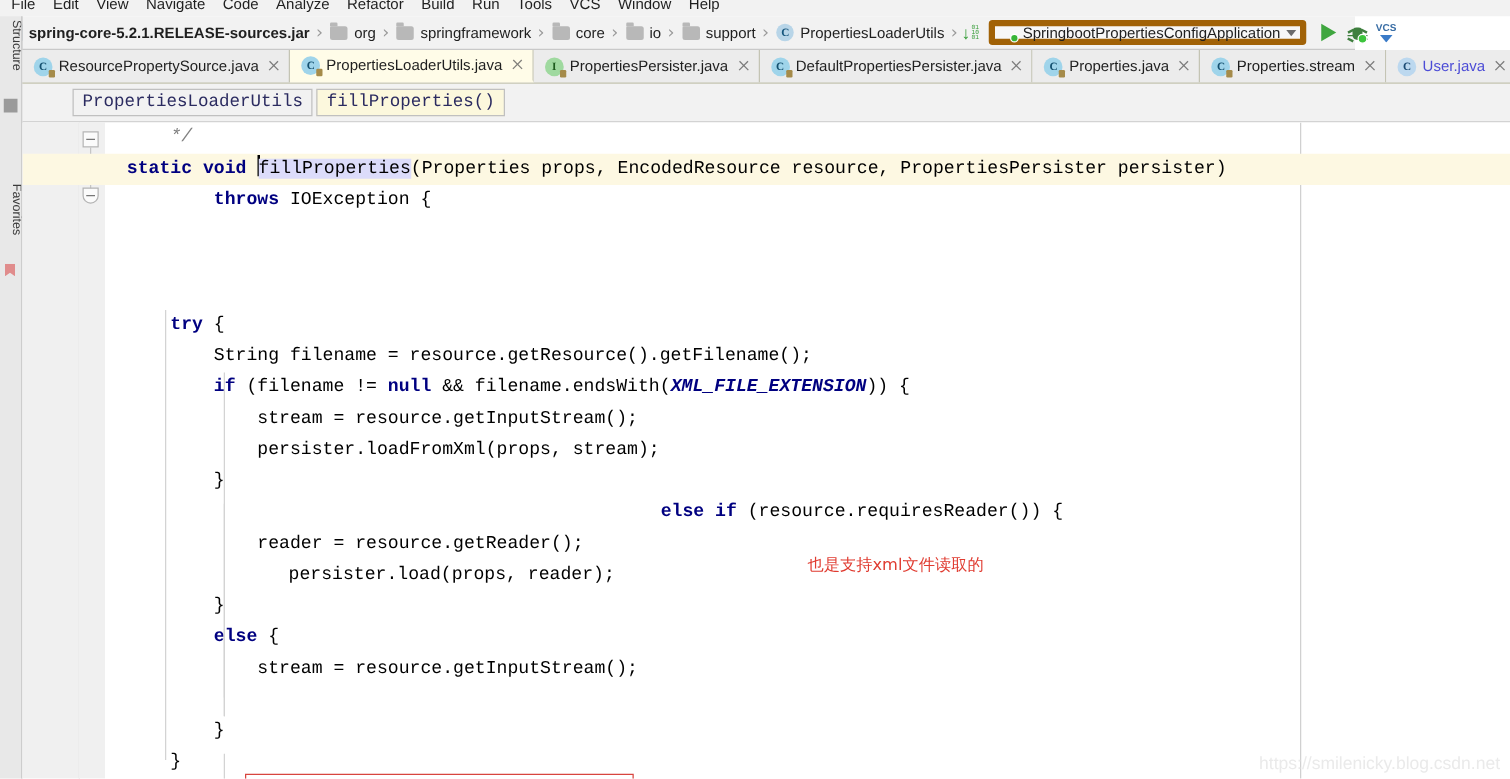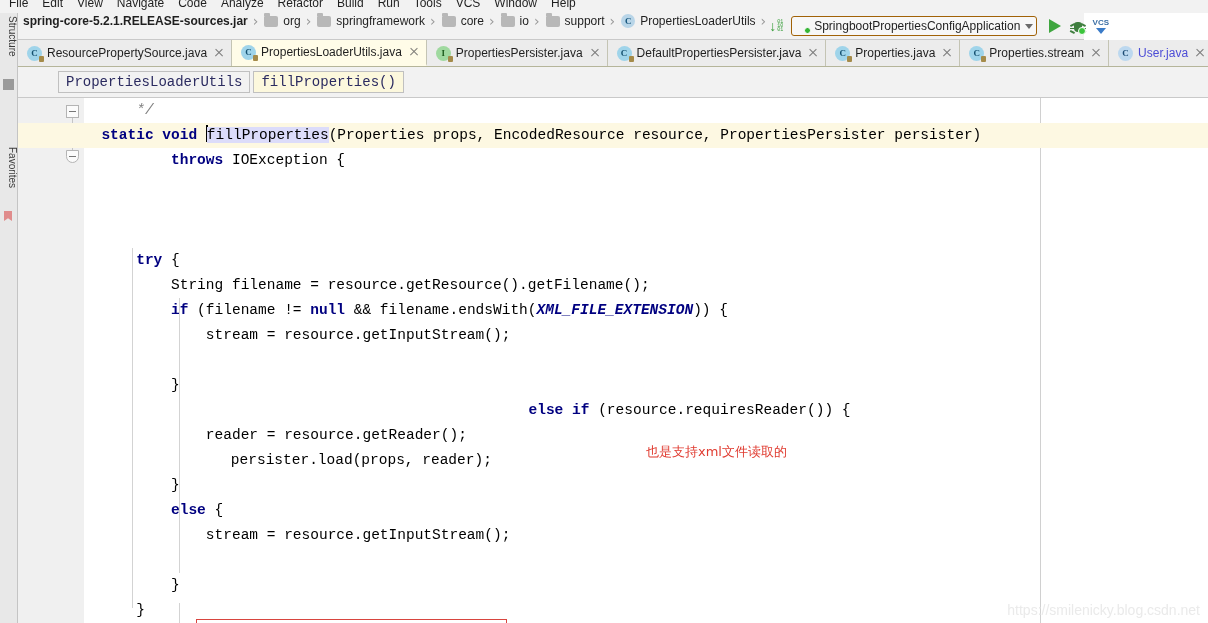--- a/index.html
+++ b/index.html
@@ -33,21 +33,21 @@
     position: relative;
     top: -3px;
   }
 
   
   .navbar {
     position: absolute; top: 13px; left: 0; width: 1084px; height: 27px;
     background: #f2f2f2;
     border-bottom: 1px solid #c9c9c9;
     box-sizing: border-box;
-    display: flex; align-items: flex-start;
+    display: flex; align-items: center;
   }
   .crumbs { display: flex; align-items: center; padding-left: 4px; flex: 0 0 auto; }
   .crumb {
     display: flex; align-items: center;
     padding: 1px 2px 1px 3px;
     white-space: nowrap;
     font-size: 12px;
     color: #1f1f1f;
   }
   .crumb.root { font-weight: bold; }
@@ -87,21 +87,21 @@
     display: flex; align-items: center; margin-right: 8px; color: #389e3a;
     font-size: 13px; line-height: 1;
   }
   .ic-binary .digits {
     font-family: "Liberation Mono", monospace; font-size: 5px;
     line-height: 4px; margin-left: 1px; color: #389e3a;
   }
   .run-config {
     display: flex; align-items: center;
     height: 20px; box-sizing: border-box;
-    border: 1px solid #a16207; border-radius: 3px;
+    border: 5px solid #a16207; border-radius: 3px;
     background: #f7f7f7;
     padding: 0 3px 0 4px; margin-right: 6px;
   }
   .ic-springboot {
     width: 14px; height: 14px; margin-right: 4px; position: relative; flex: 0 0 auto;
   }
   .ic-springboot .leaf {
     width: 13px; height: 13px; border-radius: 50% 20% 50% 20%;
     background: #6db33f;
   }
@@ -496,20 +496,21 @@
   <div class="code-area" id="codearea">
     <div class="rt-margin"></div>
   <div class="cline" style="top: 0px;"><span style="position: relative;"><span class="plain">      </span><span class="cmt">*/</span></span></div>
       <div class="cline" style="top: 25px;"><div class="hl-line"></div><span style="position: relative;"><span class="plain">  </span><span class="kw">static</span><span class="plain"> </span><span class="kw">void</span><span class="plain"> </span><span class="caret-bar"></span><span class="ident-hl">fillProperties</span><span class="plain">(Properties props, EncodedResource resource, PropertiesPersister persister)</span></span></div>
       <div class="cline" style="top: 50px;"><span style="position: relative;"><span class="plain">          </span><span class="kw">throws</span><span class="plain"> IOException {</span></span></div>
       <div class="cline" style="top: 75px;"><span style="position: relative;"></span></div>
       <div class="cline" style="top: 150px;"><span style="position: relative;"><span class="plain">      </span><span class="kw">try</span><span class="plain"> {</span></span></div>
       <div class="cline" style="top: 200px;"><span style="position: relative;"><span class="plain">          </span><span class="kw">if</span><span class="plain"> (filename != </span><span class="kw">null</span><span class="plain"> &amp;&amp; filename.endsWith(</span><span class="stat">XML_FILE_EXTENSION</span><span class="plain">)) {</span></span></div>
       <div class="cline" style="top: 175px;"><span style="position: relative;"><span class="plain">          </span><span class="plain">String filename = resource.getResource().getFilename();</span></span></div>
       <div class="cline" style="top: 225px;"><span style="position: relative;"><span class="plain">              </span><span class="plain">stream = resource.getInputStream();</span></span></div>
+      <div class="cline" style="top: 250px;"><span style="position: relative;"><span class="plain">              </span><span class="plain">persister.loadFromXml(props, stream);</span></span></div>
       <div class="cline" style="top: 275px;"><span style="position: relative;"><span class="plain">          </span><span class="plain">}</span></span></div>
       <div class="cline" style="top: 300px; text-align: center;"><span style="position: relative;"><span class="plain">          </span><span class="kw">else if</span><span class="plain"> (resource.requiresReader()) {</span></span></div>
       <div class="cline" style="top: 325px;"><span style="position: relative;"><span class="plain">              </span><span class="plain">reader = resource.getReader();</span></span></div>
       <div class="cline" style="top: 350px;"><span style="position: relative; margin-left: 25px;"><span class="plain">              </span><span class="plain">persister.load(props, reader);</span></span></div>
       <div class="cline" style="top: 375px;"><span style="position: relative;"><span class="plain">          </span><span class="plain">}</span></span></div>
       <div class="cline" style="top: 400px;"><span style="position: relative;"><span class="plain">          </span><span class="kw">else</span><span class="plain"> {</span></span></div>
       <div class="cline" style="top: 425px;"><span style="position: relative;"><span class="plain">              </span><span class="plain">stream = resource.getInputStream();</span></span></div>
       <div class="cline" style="top: 450px;"><span style="position: relative;"><span class="plain">              </span></span></div>
       <div class="cline" style="top: 475px;"><span style="position: relative;"><span class="plain">          </span><span class="plain">}</span></span></div>
       <div class="cline" style="top: 500px;"><span style="position: relative;"><span class="plain">      </span><span class="plain">}</span></span></div>

